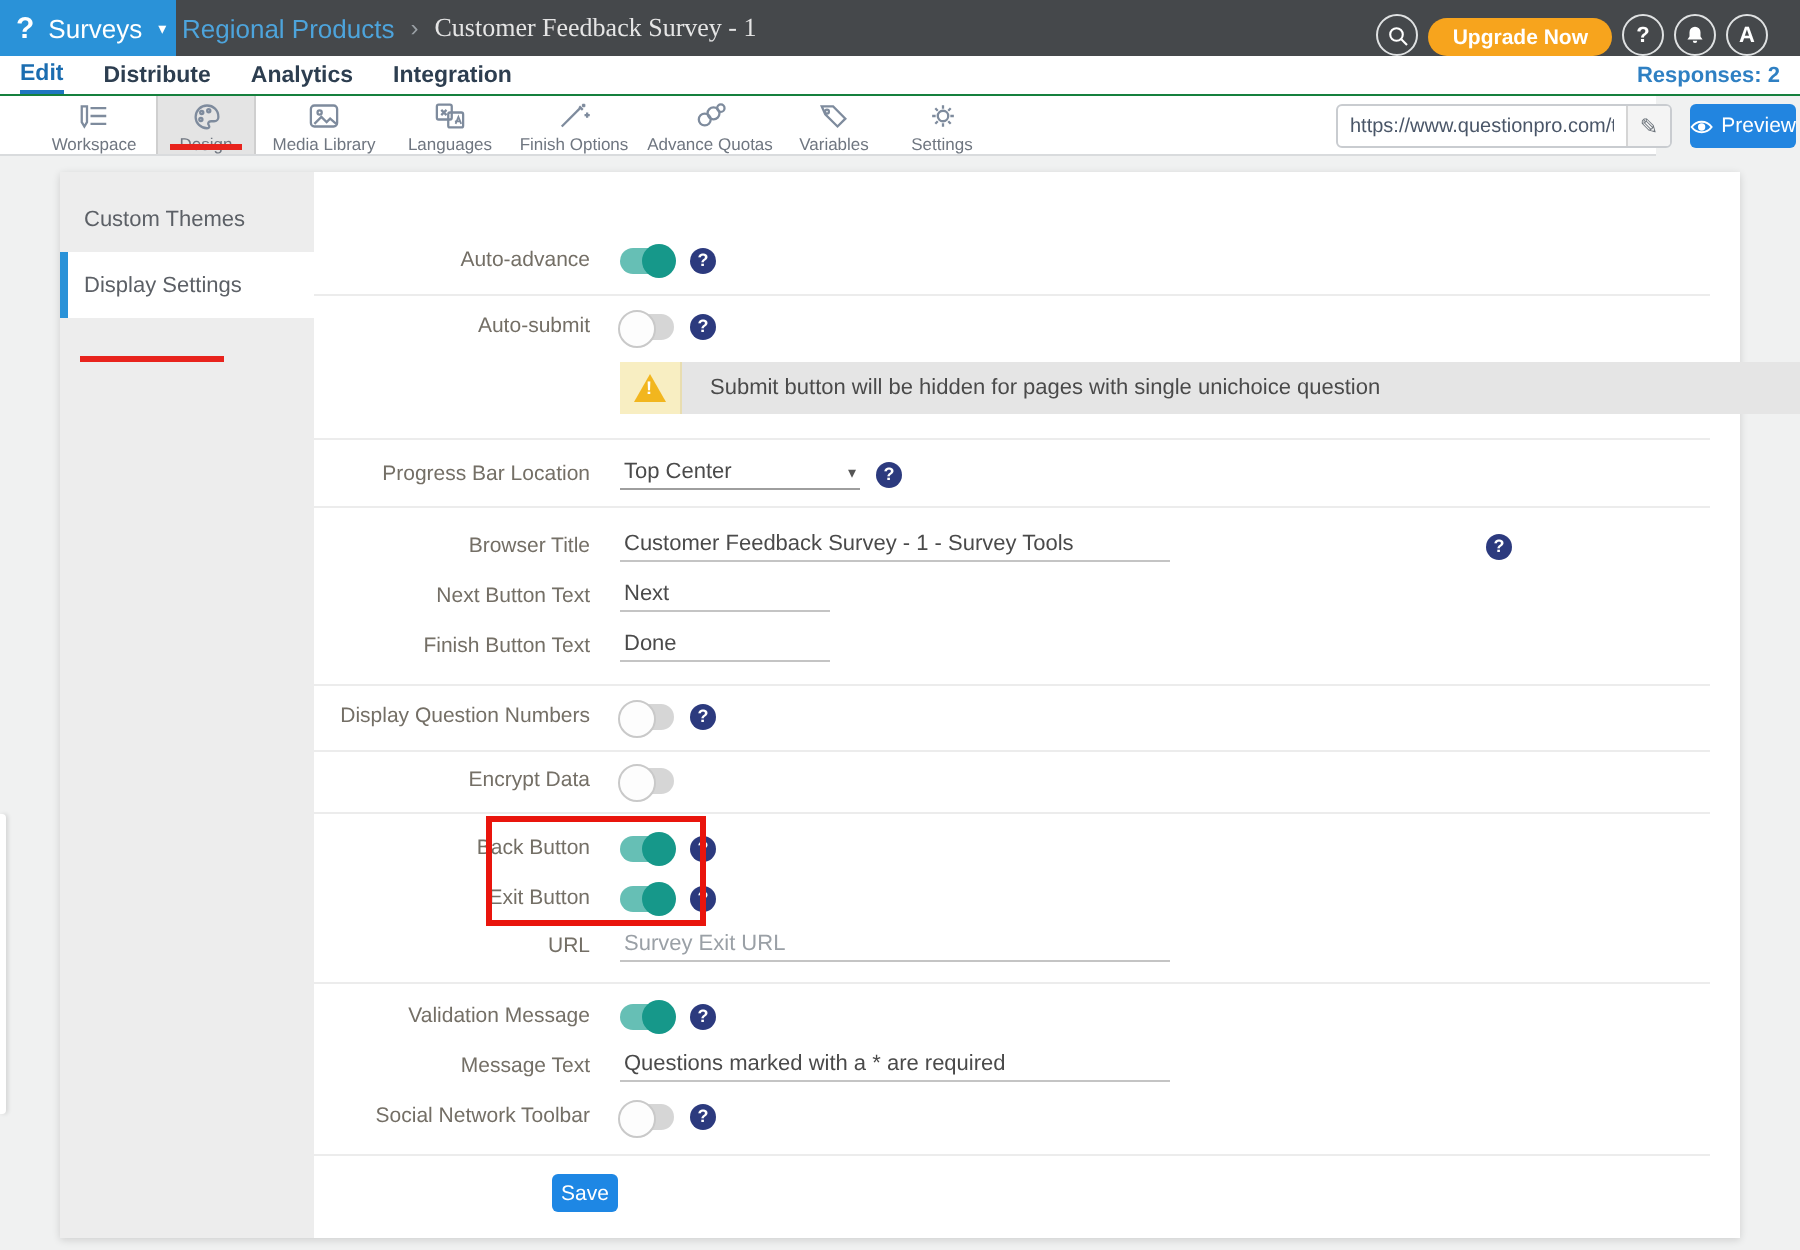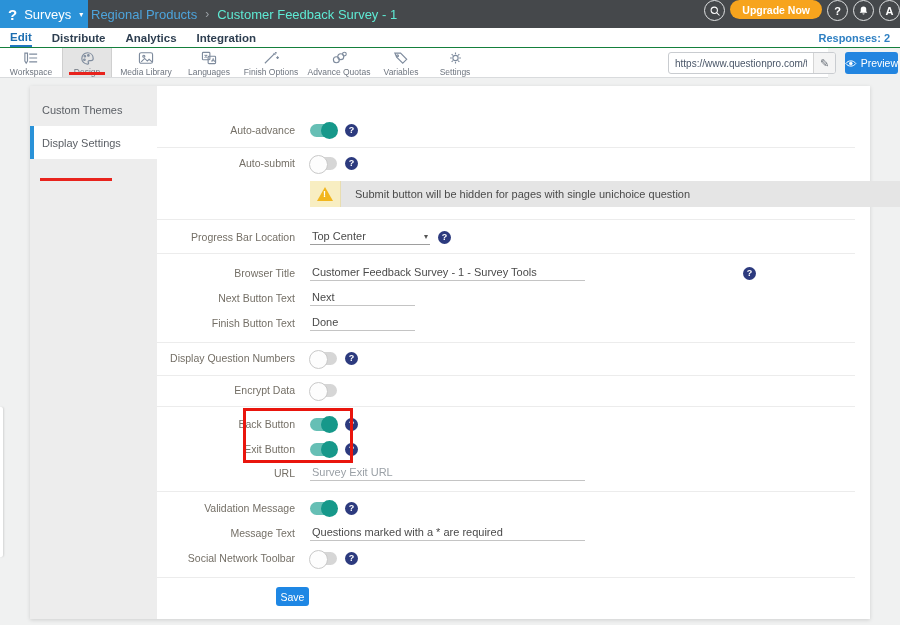--- a/index.html
+++ b/index.html
@@ -8,33 +8,33 @@
 
   
   .topbar { position:absolute; left:0; top:0; width:900px; height:28px; background:#45484b; display:flex; align-items:center; }
   .logo-block { width:88px; height:28px; background:#2a92d8; display:flex; align-items:center; padding:0 8px; gap:7px; flex:none; }
   .logo-glyph { color:#fff; font-size:15px; font-weight:bold; line-height:1; }
   .product-name { color:#fff; font-size:13px; }
   .caret { color:#fff; font-size:8px; margin-left:1px; }
   .breadcrumb { display:flex; align-items:center; gap:8px; margin-left:3px; font-size:13px; white-space:nowrap; }
   .crumb-folder { color:#4da4dc; }
   .crumb-sep { color:#9aa0a5; font-size:12px; }
-  .crumb-title { color:#5eead4; }
-  .topbar-right { position:absolute; right:0; top:0; height:28px; display:flex; align-items:flex-start; gap:5px; padding-right:0; }
+  .crumb-title { color:#e5e5e5;font-family:Liberation Serif, serif; }
+  .topbar-right { position:absolute; right:0; top:0; height:28px; display:flex; align-items:flex-end; gap:5px; padding-right:16px; }
   .circ { width:21px; height:21px; border:1.5px solid #dfe1e2; border-radius:50%; color:#fff; display:flex; align-items:center; justify-content:center; font-size:11px; font-weight:bold; flex:none; background:transparent; }
   .upgrade-btn { height:19px; padding:0 12px; border-radius:10px; background:#f7a41d; color:#fff; font-size:10.5px; font-weight:bold; display:flex; align-items:center; border:none; }
 
   
   .navrow { position:absolute; left:0; top:28px; width:900px; height:20px; background:#fff; border-bottom:1px solid #15803d; display:flex; align-items:center; padding:4px 10px; gap:20px; }
   .nav-item { font-size:11.5px; color:#2d3e50; font-weight:bold; padding:2px 0; }
   .nav-item.active { color:#1b6db0; border-bottom:2px solid #1f76c0; }
   .responses { position:absolute; right:10px; font-size:11px; color:#2f80c3; font-weight:bold; }
 
   
-  .toolbar { position:absolute; left:0; top:48px; width:828px; height:30px; background:#fff; border-bottom:1px solid #d9dbdd; display:flex; align-items:stretch; padding-left:0; }
+  .toolbar { position:absolute; left:0; top:48px; width:828px; height:30px; background:#fff; border-bottom:1px solid #d9dbdd; display:flex; align-items:stretch; padding-left:16px; }
   .tool-tab { display:flex; flex-direction:column; align-items:center; justify-content:center; gap:2px; padding-top:2px; position:relative; flex:none; }
   .tool-tab svg { stroke:#7e8b9d; fill:none; stroke-width:1.3; }
   .tool-label { font-size:8.5px; color:#6f7680; white-space:nowrap; }
   .tool-tab.active { background:#e4e4e4; border-left:1px solid #cfcfcf; border-right:1px solid #cfcfcf; }
   .tab-underline { position:absolute; bottom:2px; left:50%; transform:translateX(-50%); width:36px; height:3px; background:#e8231d; }
   .urlbox { position:absolute; left:668px; top:52px; width:168px; height:22px; border:1px solid #c9ccd0; border-radius:3px; background:#fff; display:flex; align-items:center; overflow:hidden; }
   .urlbox input { border:none; outline:none; flex:1; font-size:10px; color:#4a5668; padding:0 6px; font-family:inherit; min-width:0; background:transparent; }
   .pencil-cell { width:22px; height:100%; border-left:1px solid #d5d5d5; background:#f4f4f4; display:flex; align-items:center; justify-content:center; font-size:11px; color:#6c737b; flex:none; }
   .preview-btn { position:absolute; left:845px; top:52px; width:53px; height:22px; background:#2285e0; border:none; border-radius:3px; color:#fff; font-size:10.5px; display:flex; align-items:center; justify-content:center; gap:4px; }
   .preview-btn svg { stroke:#fff; fill:none; stroke-width:1.2; }

